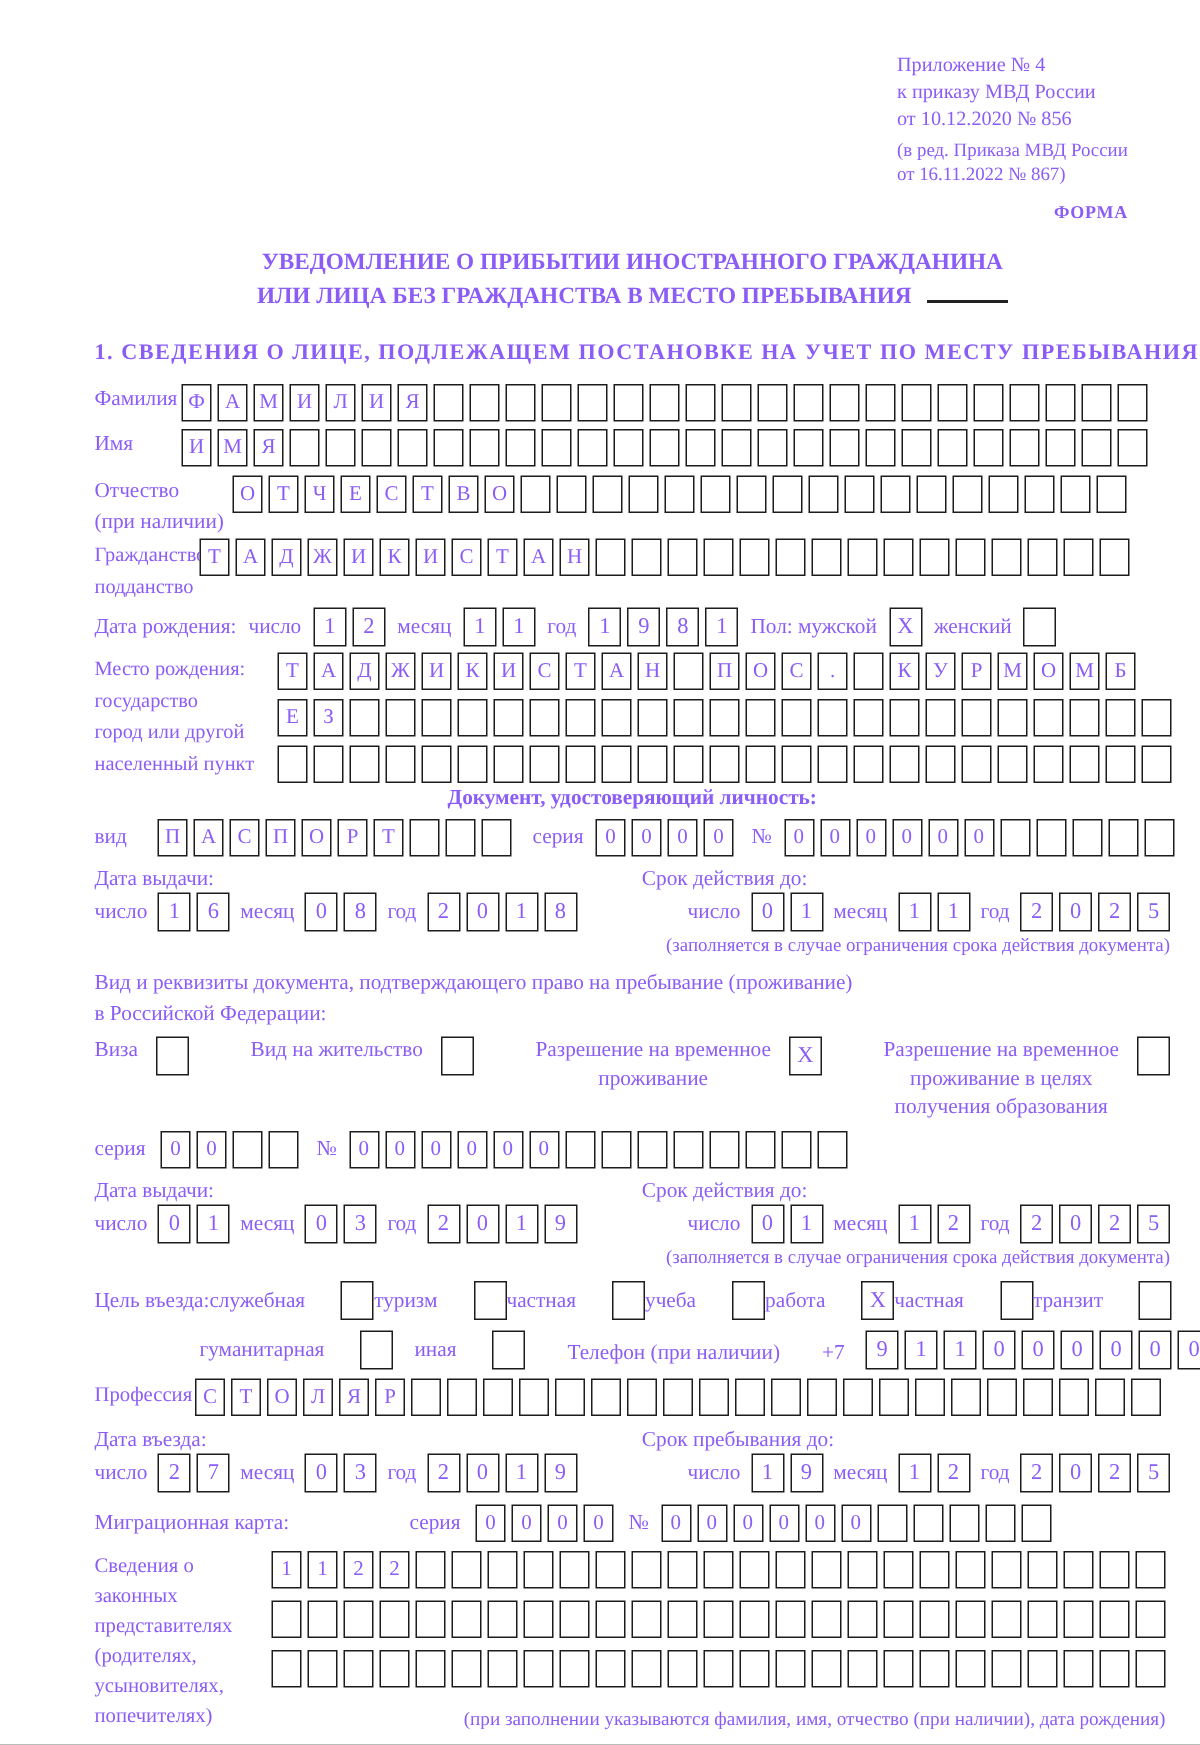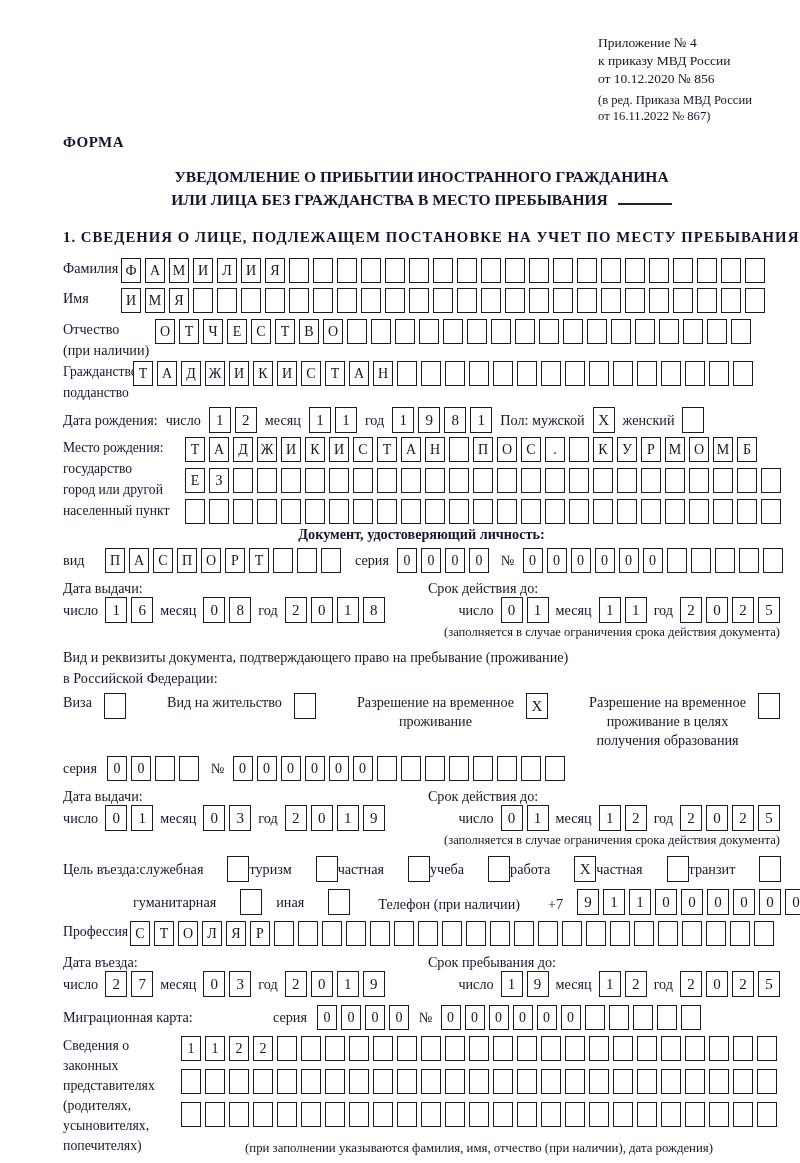--- a/index.html
+++ b/index.html
@@ -1,24 +1,24 @@
 <!DOCTYPE html>
 <html><head>
 <meta charset="utf-8">
 <style>
   html,body{margin:0;padding:0;background:#888;}
   .page{
     position:relative; width:800px; height:1163px; background:#ffffff;
-    font-family:"Liberation Serif","DejaVu Serif",serif; color:#0f172a;
+    font-family:"Liberation Serif","DejaVu Serif",serif; color:#8b5cf6;
     box-sizing:border-box; padding:34px 10px 0 63px; overflow:hidden;
     margin:0 auto;
   }
   .hdr{margin-left:auto; width:192px; font-size:13.5px; line-height:18px;}
   .hdr .amend{font-size:12.6px; line-height:16px; margin-top:4px;}
-  .forma{text-align:left; padding-right:38px; font-weight:bold; font-size:15px; margin-top:10px; letter-spacing:.5px;}
+  .forma{text-align:right; padding-right:38px; font-weight:bold; font-size:12px; margin-top:10px; letter-spacing:.5px;}
   .title{text-align:center; font-weight:bold; font-size:15.5px; line-height:23px; margin-top:14px; margin-right:10px;}
   .blank{display:inline-block; width:54px; height:3px; border-bottom:2.2px solid #222; margin-left:10px;}
   .sec{font-weight:bold; font-size:14.8px; margin-top:18px; letter-spacing:1px; white-space:nowrap;}
   .row{display:flex; align-items:flex-start;}
   .lbl{font-size:14.2px; line-height:21px; flex:none;}
   .boxes{display:flex; gap:4px; flex:none;}
   .cell{
     width:20px; height:25px; border:1.6px solid #1c1c1c; box-sizing:border-box;
     display:flex; align-items:center; justify-content:center;
     font-size:14px; flex:none; background:#fff;
@@ -721,17 +721,17 @@
           <div class="cell"></div>
           <div class="cell"></div>
           <div class="cell"></div>
           <div class="cell"></div>
           <div class="cell"></div>
           <div class="cell"></div>
           <div class="cell"></div>
           <div class="cell"></div>
           <div class="cell"></div>
         </div>
-      <div style="font-size:12.8px; margin-top:6px; text-align:center;">(при заполнении указываются фамилия, имя, отчество (при наличии), дата рождения)</div>
+      <div style="font-size:12.8px; margin-top:6px; text-align:right;">(при заполнении указываются фамилия, имя, отчество (при наличии), дата рождения)</div>
     </div>
   </div>
 
 </div>
 
 </body></html>

